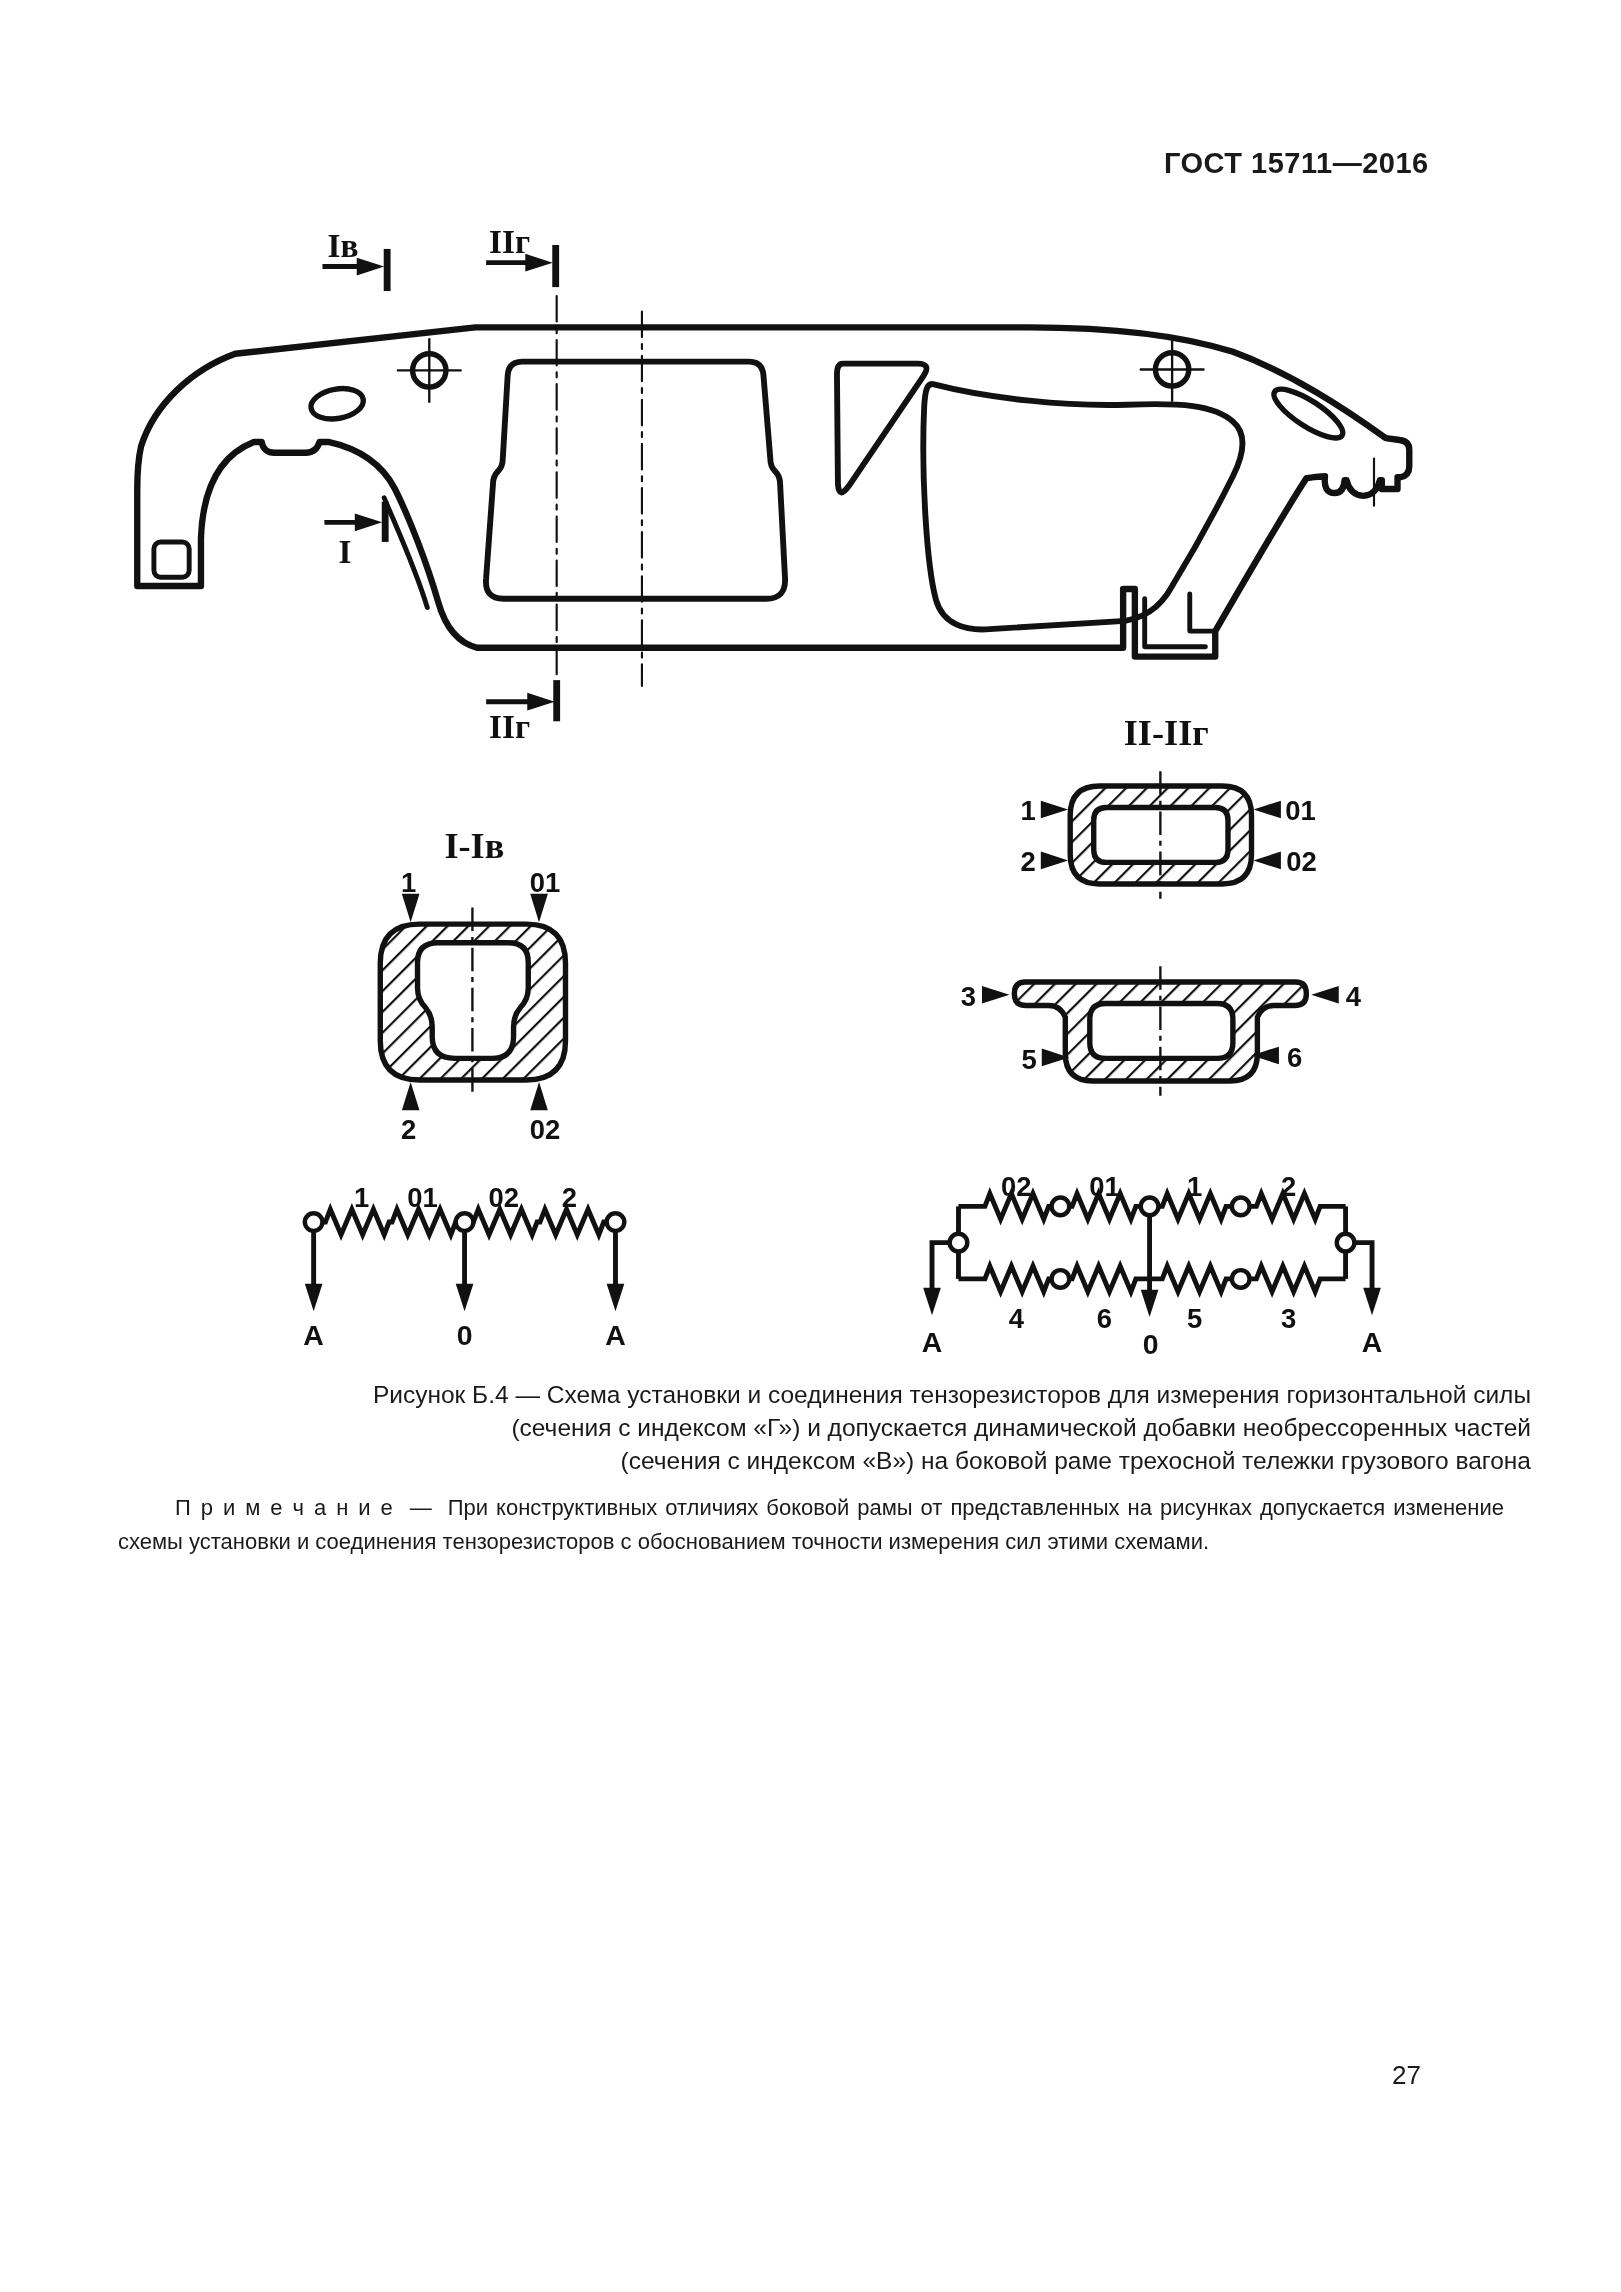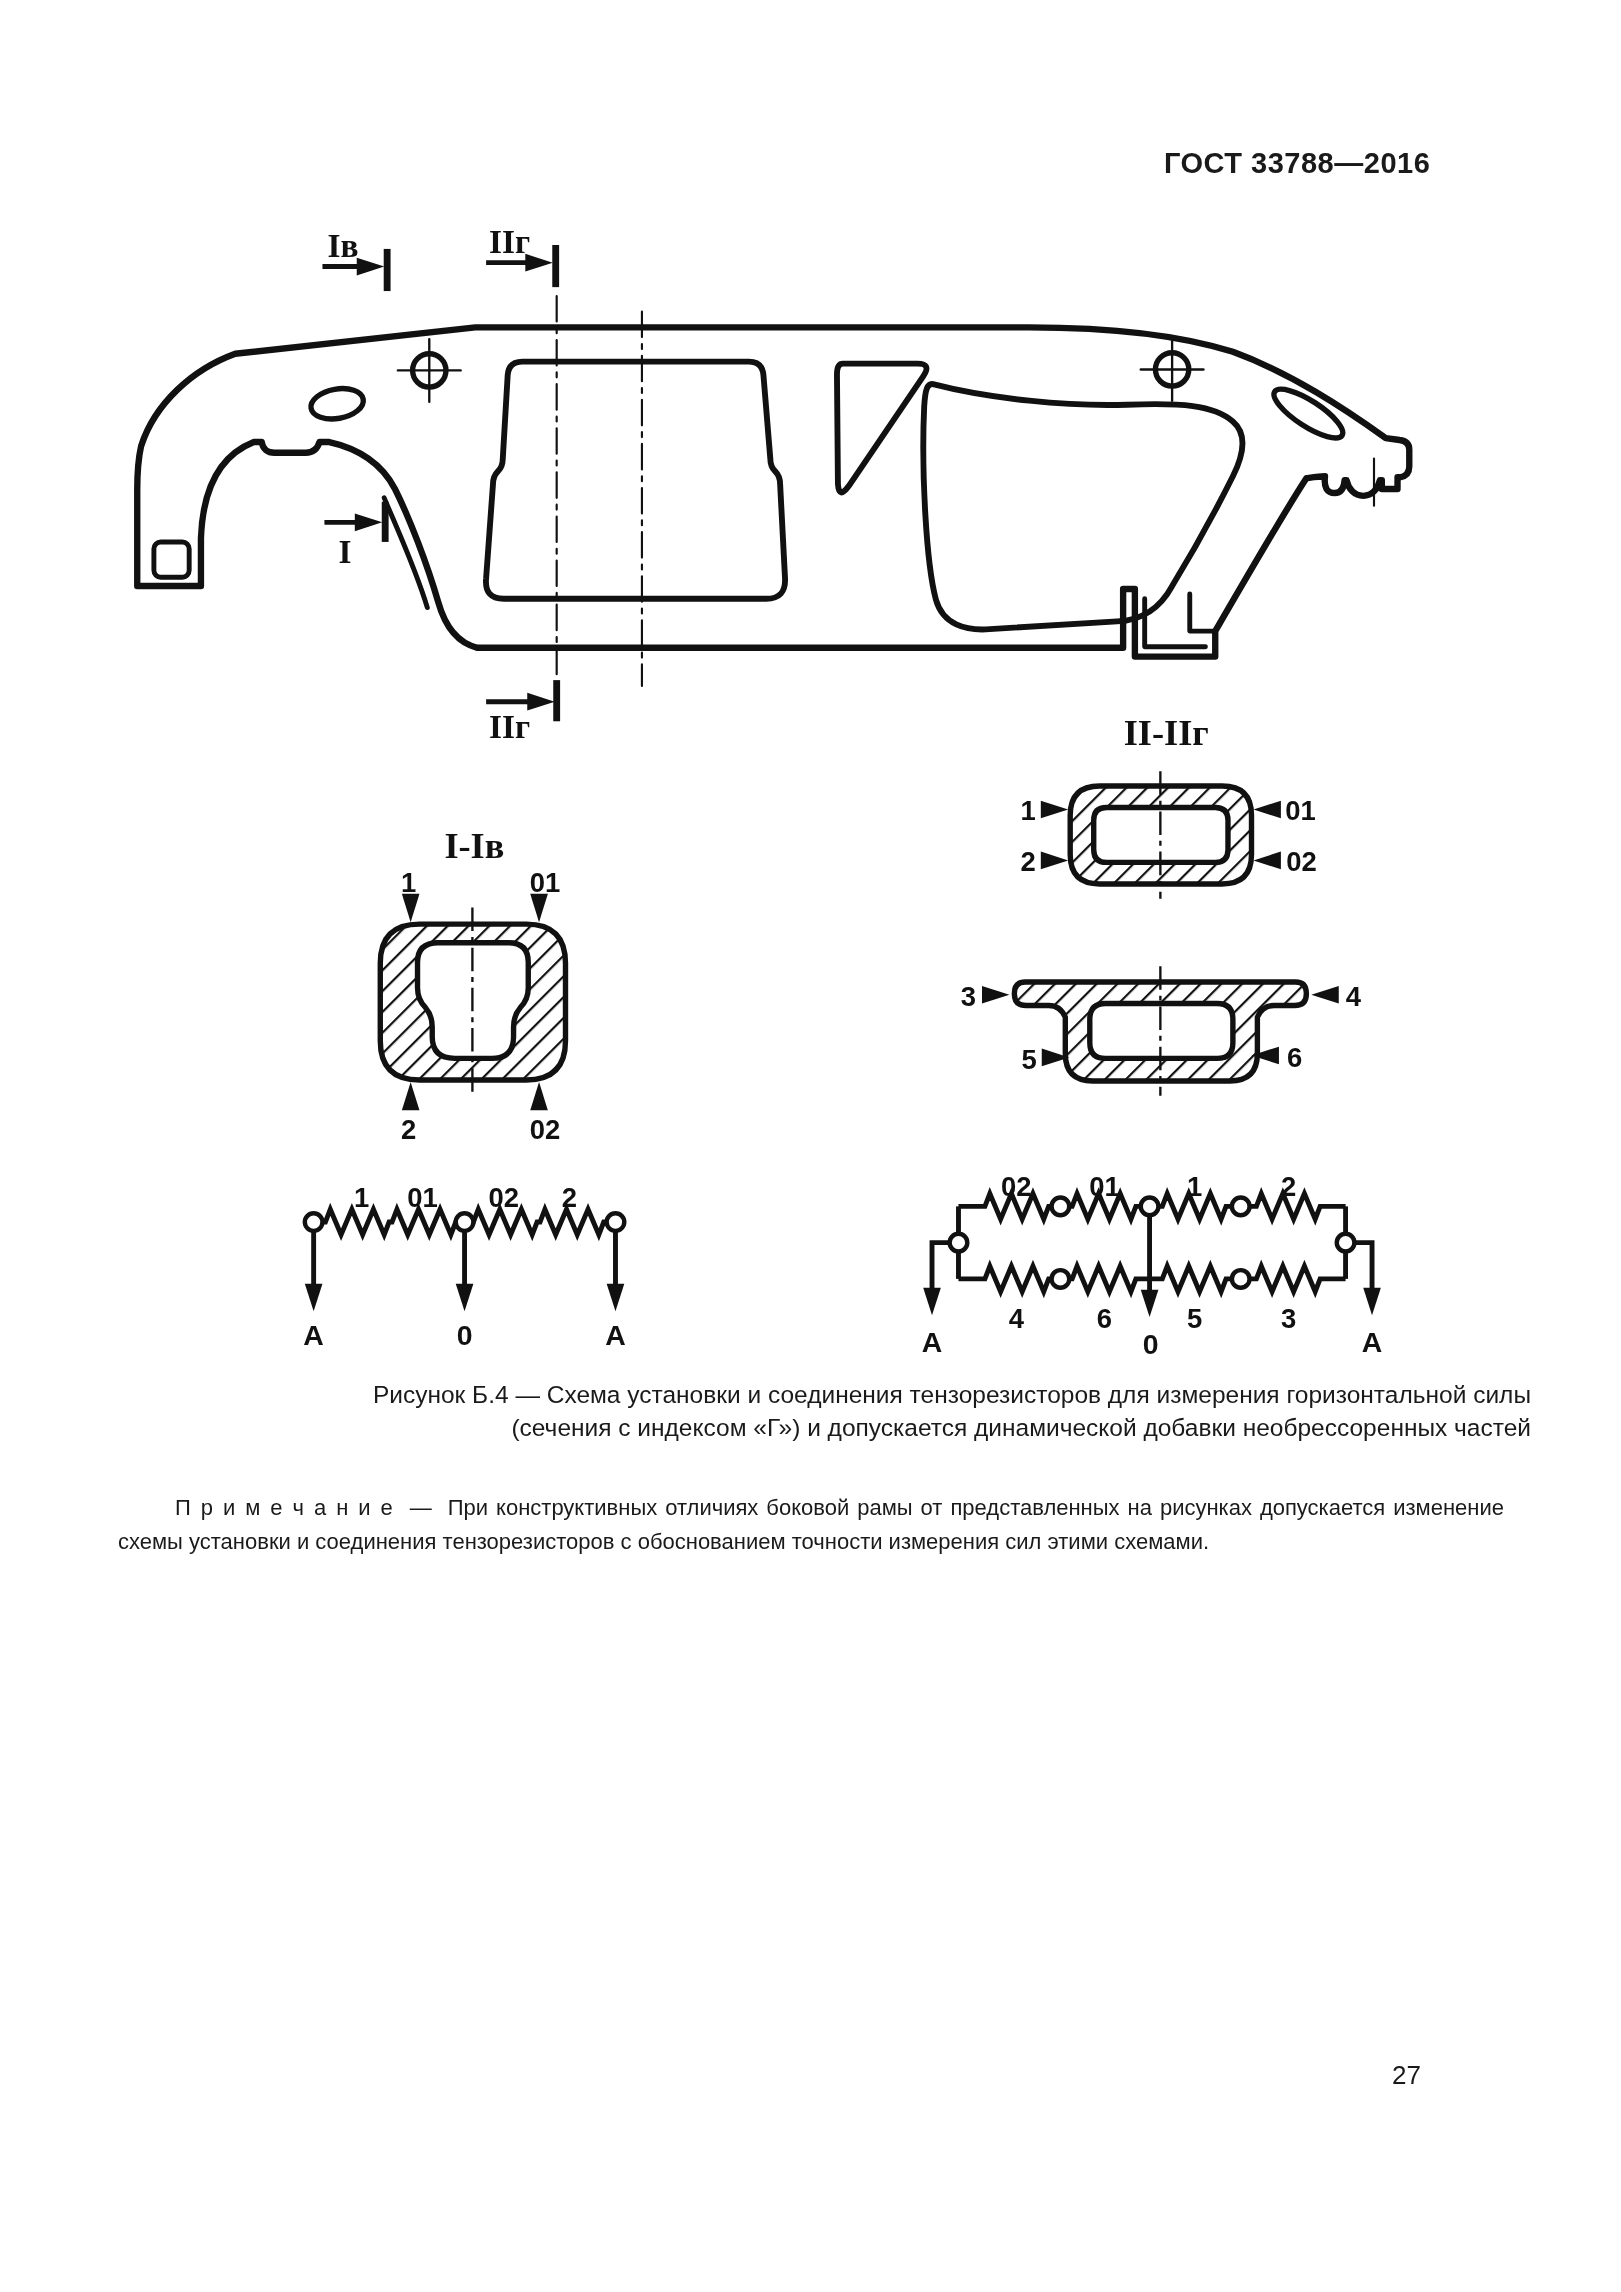--- a/index.html
+++ b/index.html
@@ -16,21 +16,21 @@
   .pageno{position:absolute;left:1392px;top:2060px;font-size:26px;}
   svg text{fill:#111;}
   .lbl-serif{font-family:"Liberation Serif",serif;font-weight:bold;}
   .lbl-sans{font-family:"Liberation Sans",sans-serif;font-weight:bold;}
 </style>
 </head>
 <body>
 
 <div class="page">
 
-  <div class="std-header">ГОСТ 33788—2016</div>
+  <div class="std-header">ГОСТ 15711—2016</div>
 
   <svg class="figure-svg" width="1621" height="1372" viewBox="0 0 1654 1400">
     <defs>
       <pattern id="hatch" width="15" height="15" patternUnits="userSpaceOnUse" patternTransform="rotate(45)">
         <rect width="15" height="15" fill="#ffffff"></rect>
         <line x1="0" y1="0" x2="0" y2="15" stroke="#111" stroke-width="4.5"></line>
       </pattern>
     </defs>
 
     <g stroke="#111" fill="none" stroke-linejoin="round" stroke-linecap="round">
@@ -223,19 +223,20 @@
         <text x="951" y="1380" text-anchor="middle" class="lbl-sans" font-size="29">A</text>
         <text x="1174" y="1382" text-anchor="middle" class="lbl-sans" font-size="29">0</text>
         <text x="1400" y="1380" text-anchor="middle" class="lbl-sans" font-size="29">A</text>
       </g>
     </g>
   </svg>
 
   <div class="caption">
     <div>Рисунок Б.4 — Схема установки и соединения тензорезисторов для измерения горизонтальной силы</div>
     <div>(сечения с индексом «Г») и допускается динамической добавки необрессоренных частей</div>
+    <div>(сечения с индексом «В») на боковой раме трехосной тележки грузового вагона</div>
   </div>
 
   <div class="note"><span class="nlabel">П р и м е ч а н и е</span>&nbsp;&nbsp;<span>—</span>&nbsp;&nbsp;<span>При конструктивных отличиях боковой рамы от представленных на рисунках допускается изменение схемы установки и соединения тензорезисторов с обоснованием точности измерения сил этими схемами.</span></div>
 
   <div class="pageno">27</div>
 </div>
 
 
 </body></html>

